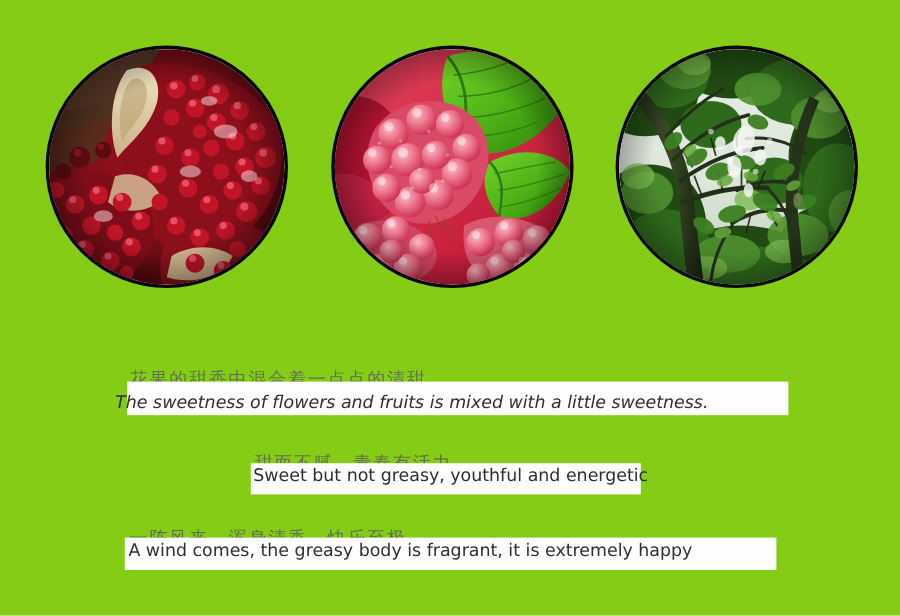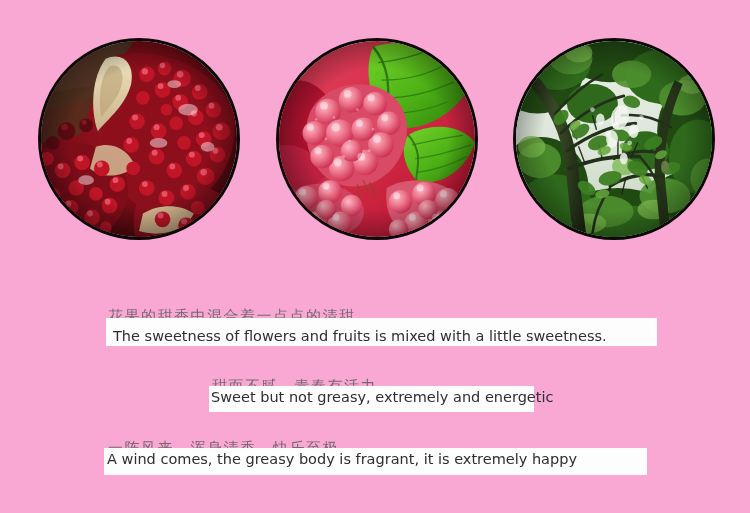--- a/index.html
+++ b/index.html
@@ -13,21 +13,21 @@
     background: #ffffff;
     font-family: "Liberation Sans", sans-serif;
     overflow: hidden;
     position: relative;
   }
 
   #page {
     position: relative;
     width: 750px;
     height: 513px;
-    background: #f9a8d4;
+    background: #84cc16;
   }
 
   
   .photo-row {
     position: absolute;
     top: 38px;
     left: 0;
     width: 750px;
     height: 204px;
   }
@@ -78,21 +78,21 @@
   .mask3 { left: 104px;  top: 448px; width: 543px; height: 27px; }
 
   .caption-line {
     position: absolute;
     color: #2e2e33;
     font-family: "DejaVu Sans", sans-serif;
     font-size: 14.5px;
     line-height: 20px;
     white-space: nowrap;
   }
-  .line1 { left: 113px; top: 326px; }
+  .line1 { left: 96px; top: 326px; font-style: italic; }
   .line2 { left: 211px; top: 387px; }
   .line3 { left: 107px; top: 449px; }
 </style>
 </head>
 <body>
 
 <div id="page">
 
   <div class="photo-row">
 
@@ -514,17 +514,17 @@
 
     <div class="cn-underlay cn1">花果的甜香中混合着一点点的清甜</div>
     <div class="cn-underlay cn2">甜而不腻，青春有活力</div>
     <div class="cn-underlay cn3">一阵风来，浑身清香，快乐至极</div>
 
     <div class="mask mask1"></div>
     <div class="mask mask2"></div>
     <div class="mask mask3"></div>
 
     <div class="caption-line line1">The sweetness of flowers and fruits is mixed with a little sweetness.</div>
-    <div class="caption-line line2">Sweet but not greasy, extremely and energetic</div>
+    <div class="caption-line line2">Sweet but not greasy, youthful and energetic</div>
     <div class="caption-line line3">A wind comes, the greasy body is fragrant, it is extremely happy</div>
   </div>
 
 </div>
 
 </body></html>

